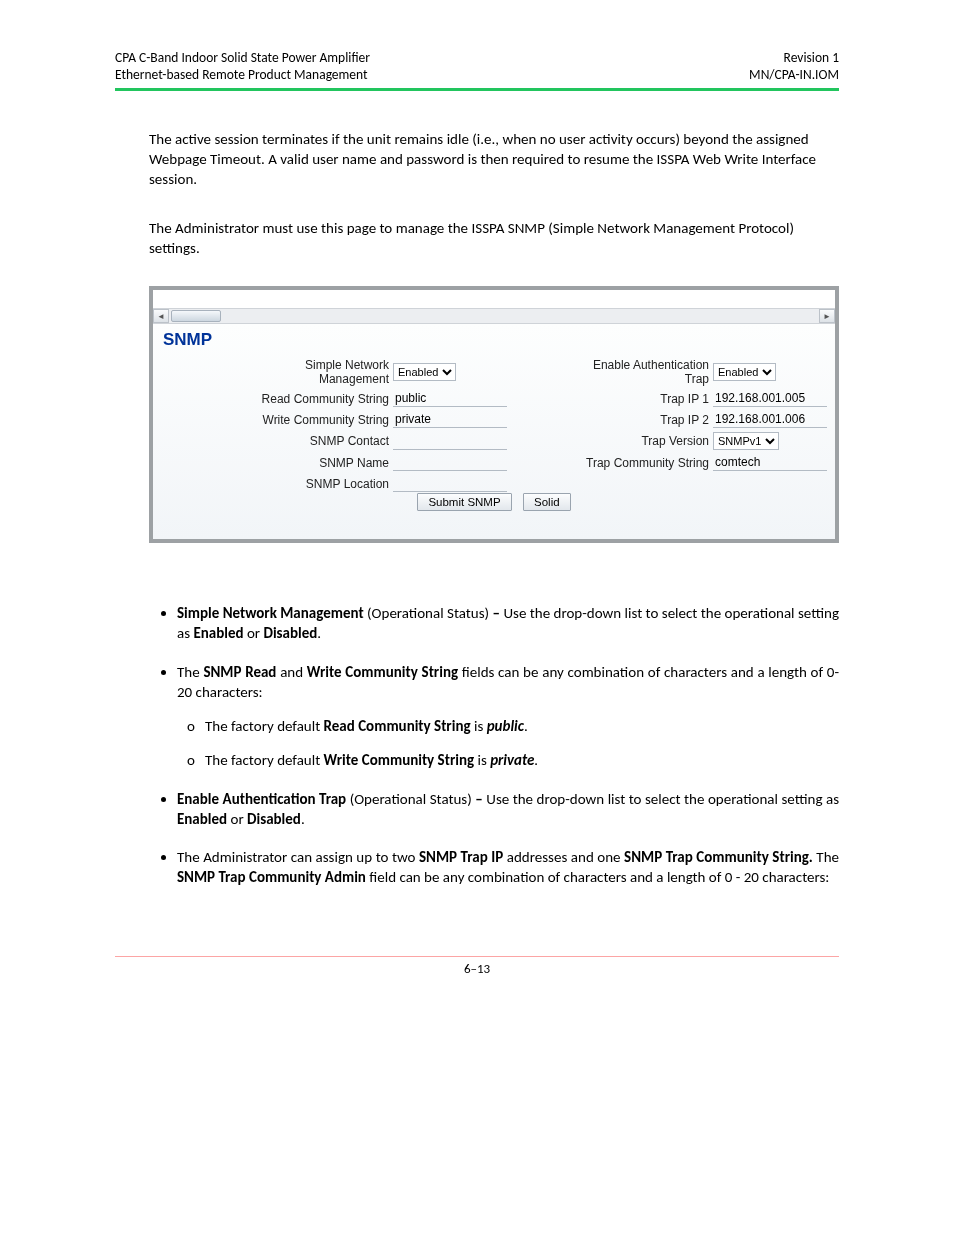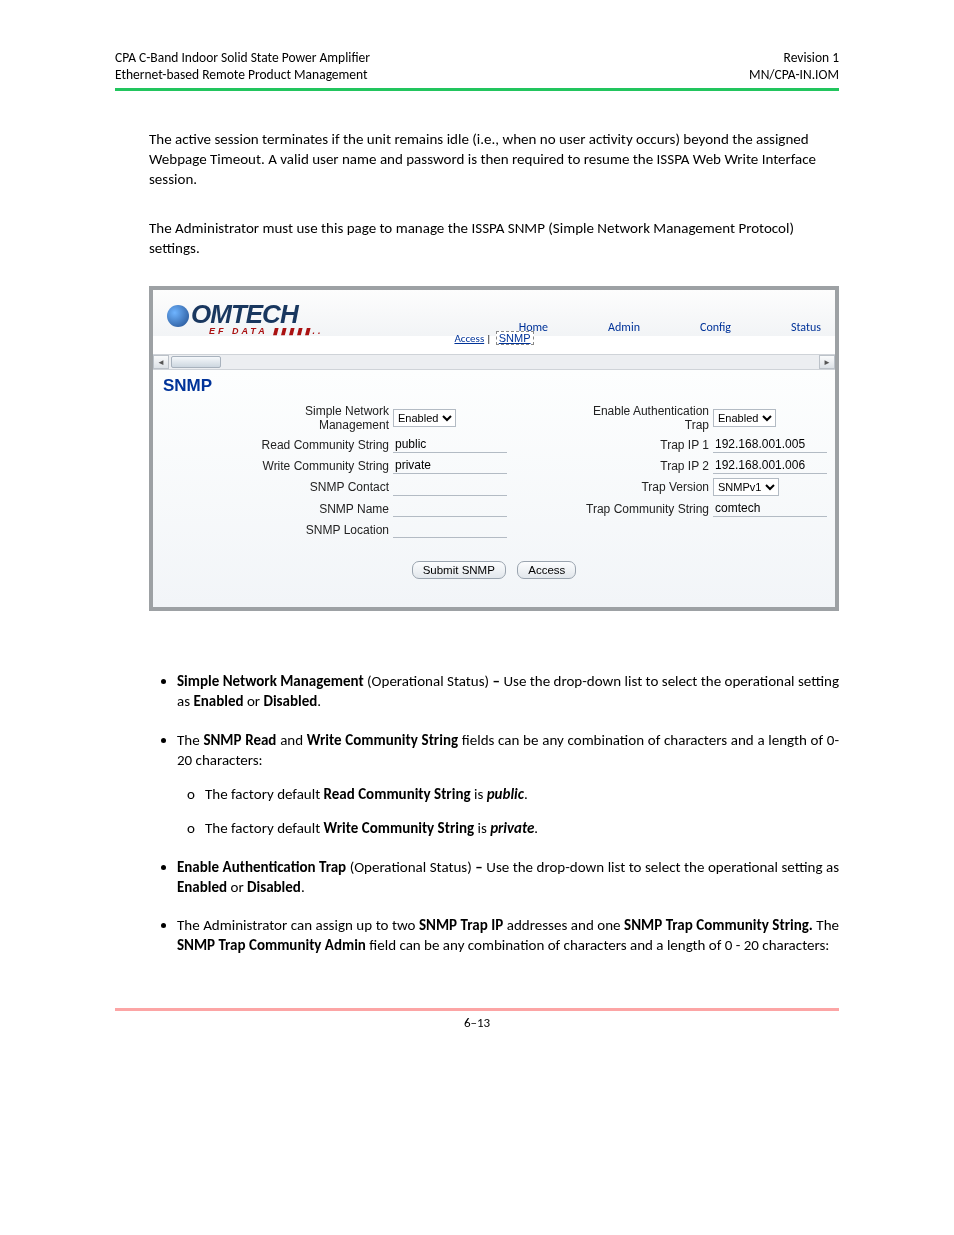--- a/index.html
+++ b/index.html
@@ -122,21 +122,21 @@
     margin: 2px 0 8px 0;
   }
   .form-grid {
     display: grid;
     grid-template-columns: 200px 140px 30px 150px 120px;
     row-gap: 4px;
     font-family: Arial, sans-serif;
     font-size: 12px;
     color: #222;
     align-items: center;
-    margin: 0 10px 22px 30px;
+    margin: 0 10px 0 30px;
   }
   .lbl { text-align: right; padding-right: 4px; white-space: pre-line; }
   .txtin {
     font-family: Arial, sans-serif;
     font-size: 12px;
     border: none;
     border-bottom: 1px solid #b3bbc4;
     background: transparent;
     width: 110px;
     padding: 1px 2px;
@@ -151,82 +151,66 @@
   .btnrow {
     text-align: center;
   }
   .btn {
     font-family: Arial, sans-serif;
     font-size: 11.5px;
     padding: 2px 10px;
     margin: 0 4px;
     background: linear-gradient(#fcfdfe, #e2e7ec);
     border: 1px solid #9aa4af;
-    border-radius: 7px;
+    border-radius: 1px;
     cursor: pointer;
   }
   ul.bullets {
     margin: 0 0 0 34px;
     padding-left: 28px;
     text-align: justify;
   }
   ul.bullets > li {
     margin-bottom: 18px;
     line-height: 1.35;
   }
   ul.subol {
     list-style-type: "o   ";
     margin: 14px 0 0 0;
     padding-left: 28px;
   }
   ul.subol li { margin-bottom: 14px; }
   b { font-weight: bold; }
   i { font-style: italic; }
   .footer {
-    border-top: 3px solid #fca5a5;
+    border-top: 1px solid #fca5a5;
     text-align: center;
     font-size: 13px;
     padding-top: 4px;
-    margin-top: 52px;
+    margin-top: 68px;
   }
 </style>
 </head>
 <body>
 
 <div class="hdr">
   <div>
     <span>CPA C-Band Indoor Solid State Power Amplifier</span><br>
     <span>Ethernet-based Remote Product Management</span>
   </div>
   <div style="text-align:right">
     <span>Revision 1</span><br>
     <span>MN/CPA-IN.IOM</span>
   </div>
 </div>
 
 <p class="para">The active session terminates if the unit remains idle (i.e., when no user activity occurs) beyond the assigned Webpage Timeout. A valid user name and password is then required to resume the ISSPA Web Write Interface session.</p>
 <p class="para" style="margin-top:28px">The Administrator must use this page to manage the ISSPA SNMP (Simple Network Management Protocol) settings.</p>
 
 <div class="screenshot-outer">
-  <div class="nav-row">
-    <div class="logo">
-      <span class="globe"></span><span>OMTECH</span>
-      <span class="sub">EF DATA ▮▮▮▮▮..</span>
-    </div>
-    <div class="tabs">
-      <span>Home</span>
-      <span>Admin</span>
-      <span>Config</span>
-      <span>Status</span>
-    </div>
-    <div class="subtabs">
-      <a>Access</a>|
-      <a class="sel">SNMP</a>
-    </div>
-  </div>
 
   <div class="scrollbar">
     <div class="scroll-btn">◄</div>
     <div class="scroll-track">
       <div class="scroll-thumb"></div>
     </div>
     <div class="scroll-btn">►</div>
   </div>
 
   <div class="content-pane">
@@ -267,21 +251,21 @@
 
       <div class="lbl">SNMP Location</div>
       <div><input class="txtin" value="" style=""></div>
       <div></div>
         <div></div>
         <div></div>
     </div>
 
     <div class="btnrow">
       <button class="btn">Submit SNMP</button>
-      <button class="btn">Access</button>
+      <button class="btn">Solid</button>
     </div>
   </div>
 </div>
 
 <ul class="bullets">
   <li>
     <b>Simple Network Management</b><span> (Operational Status) </span><b>–</b><span> Use the drop-down list to select the operational setting as </span><b>Enabled</b><span> or </span><b>Disabled</b>.
   </li>
   <li>
     <span>The </span><b>SNMP Read</b><span> and </span><b>Write Community String</b><span> fields can be any combination of characters and a length of 0-20 characters:</span>

